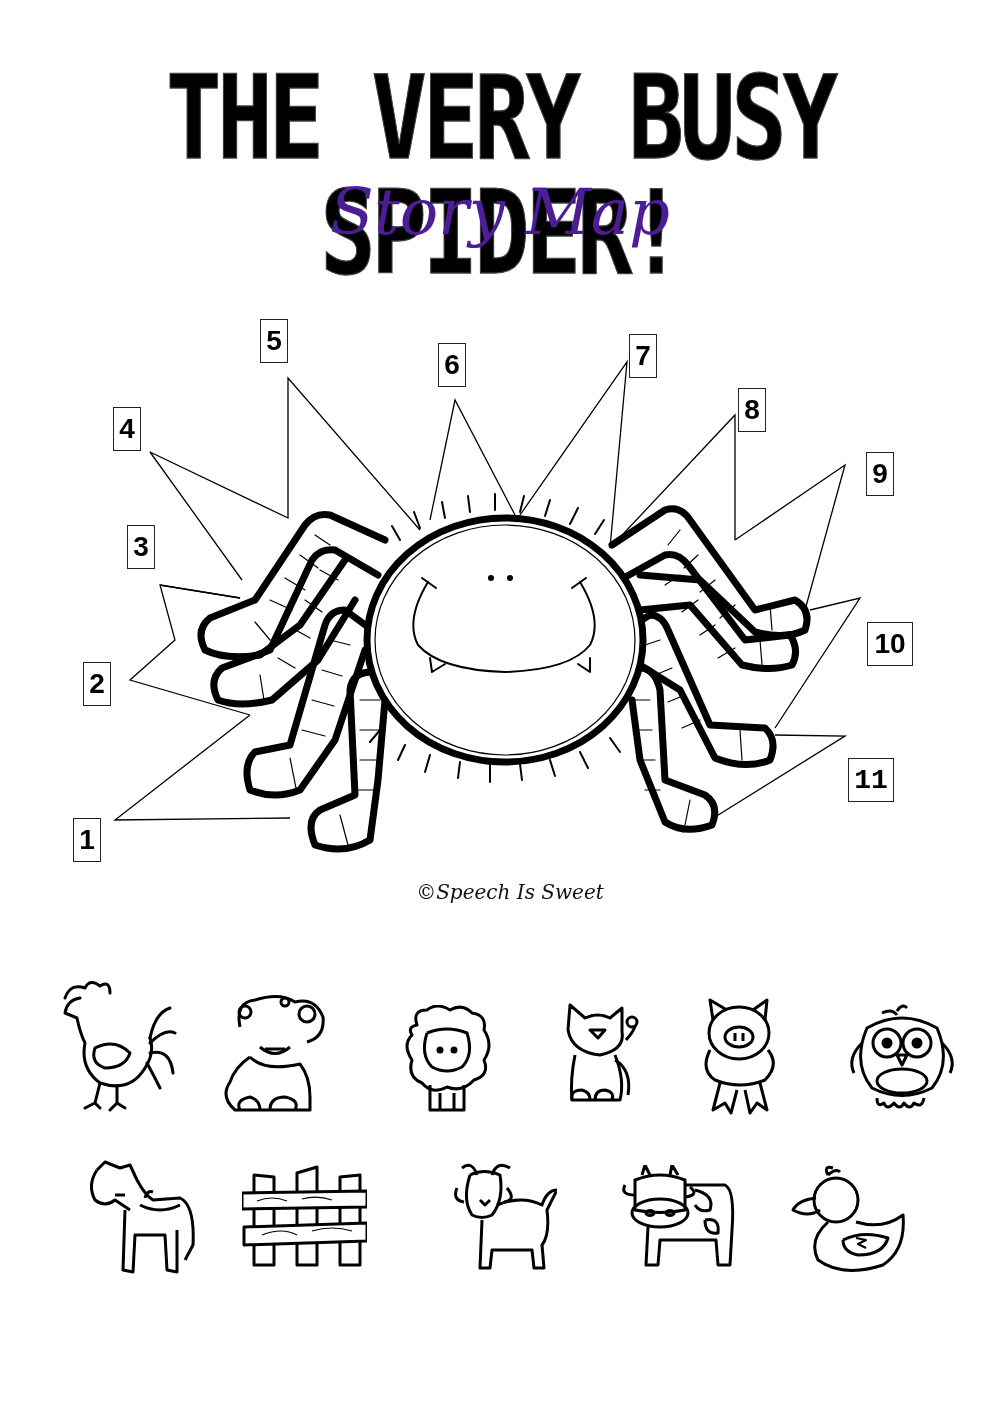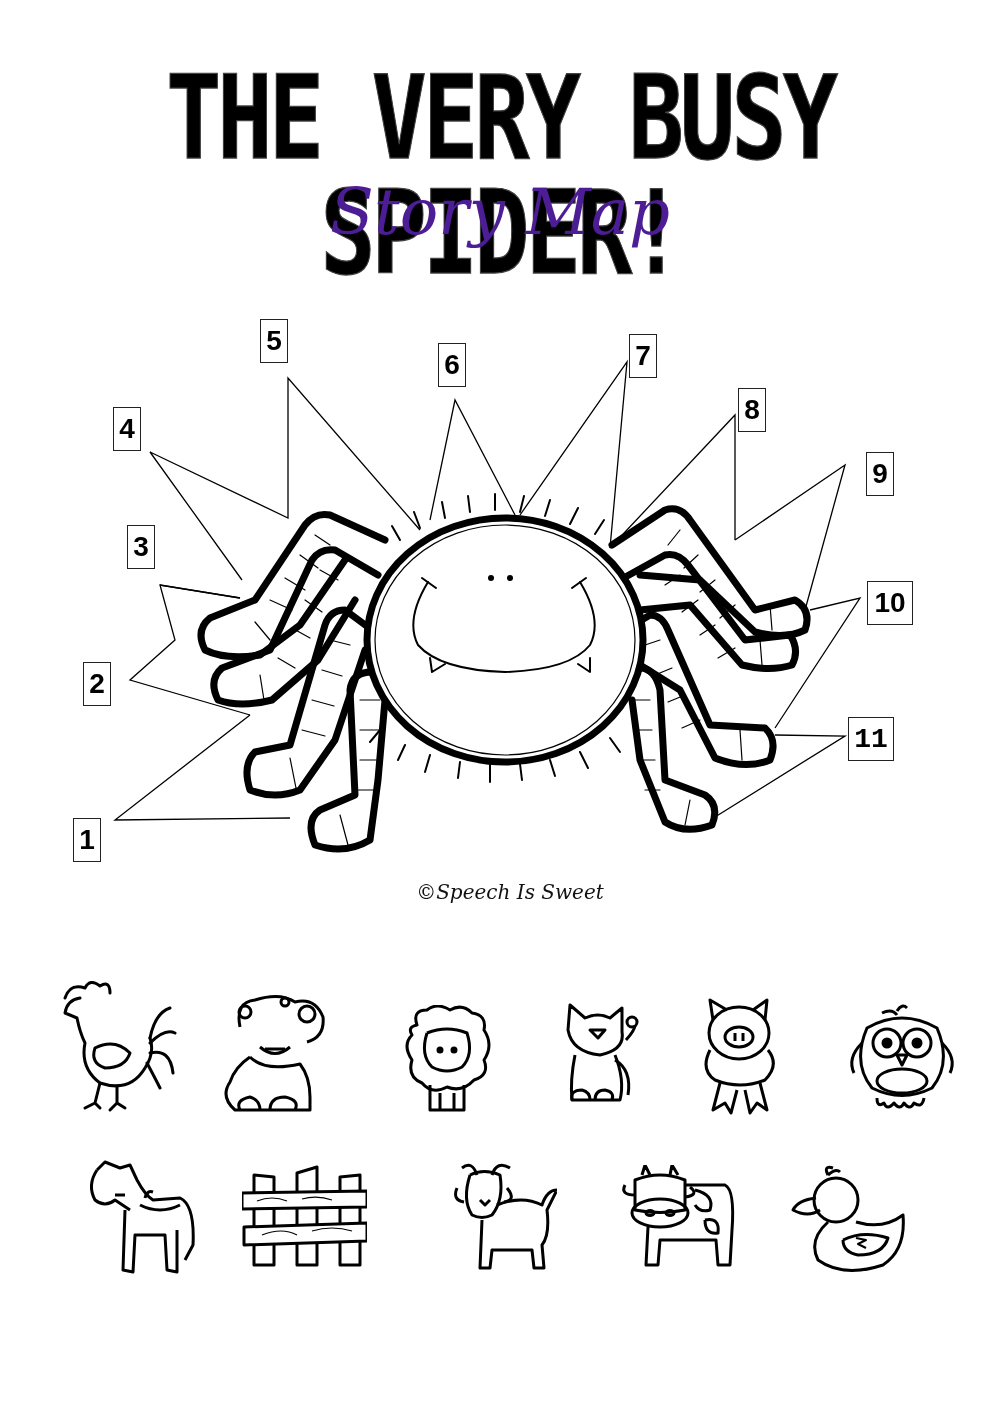--- a/index.html
+++ b/index.html
@@ -14,21 +14,21 @@
   }
   .subtitle {
     position: absolute; left: 0; top: 180px; width: 1000px; text-align: center;
     font-family: "DejaVu Serif", serif; font-style: italic; font-size: 64px; color: #4c1d95; line-height: 1;
   }
   .numbox {
     position: absolute; width: 28px; height: 44px; border: 1.5px solid #222; background: #fff;
     font-family: "Liberation Sans", sans-serif; font-weight: bold; font-size: 28px;
     display: flex; align-items: center; justify-content: center; color: #000; box-sizing: border-box;
   }
-  .numbox.wide { width: 46px; }
+  .numbox.wide { width: 46px; margin-top: 41px; }
   svg.main { position: absolute; left: 0; top: 0; }
   .credit {
     position: absolute; left: 410px; top: 880px; width: 200px; text-align: center;
     font-family: "DejaVu Serif", serif; font-style: italic; font-size: 20px; color: #111;
   }
   .animal { position: absolute; }
   .animal svg { width: 100%; height: 100%; }
 </style>
 </head>
 <body>

